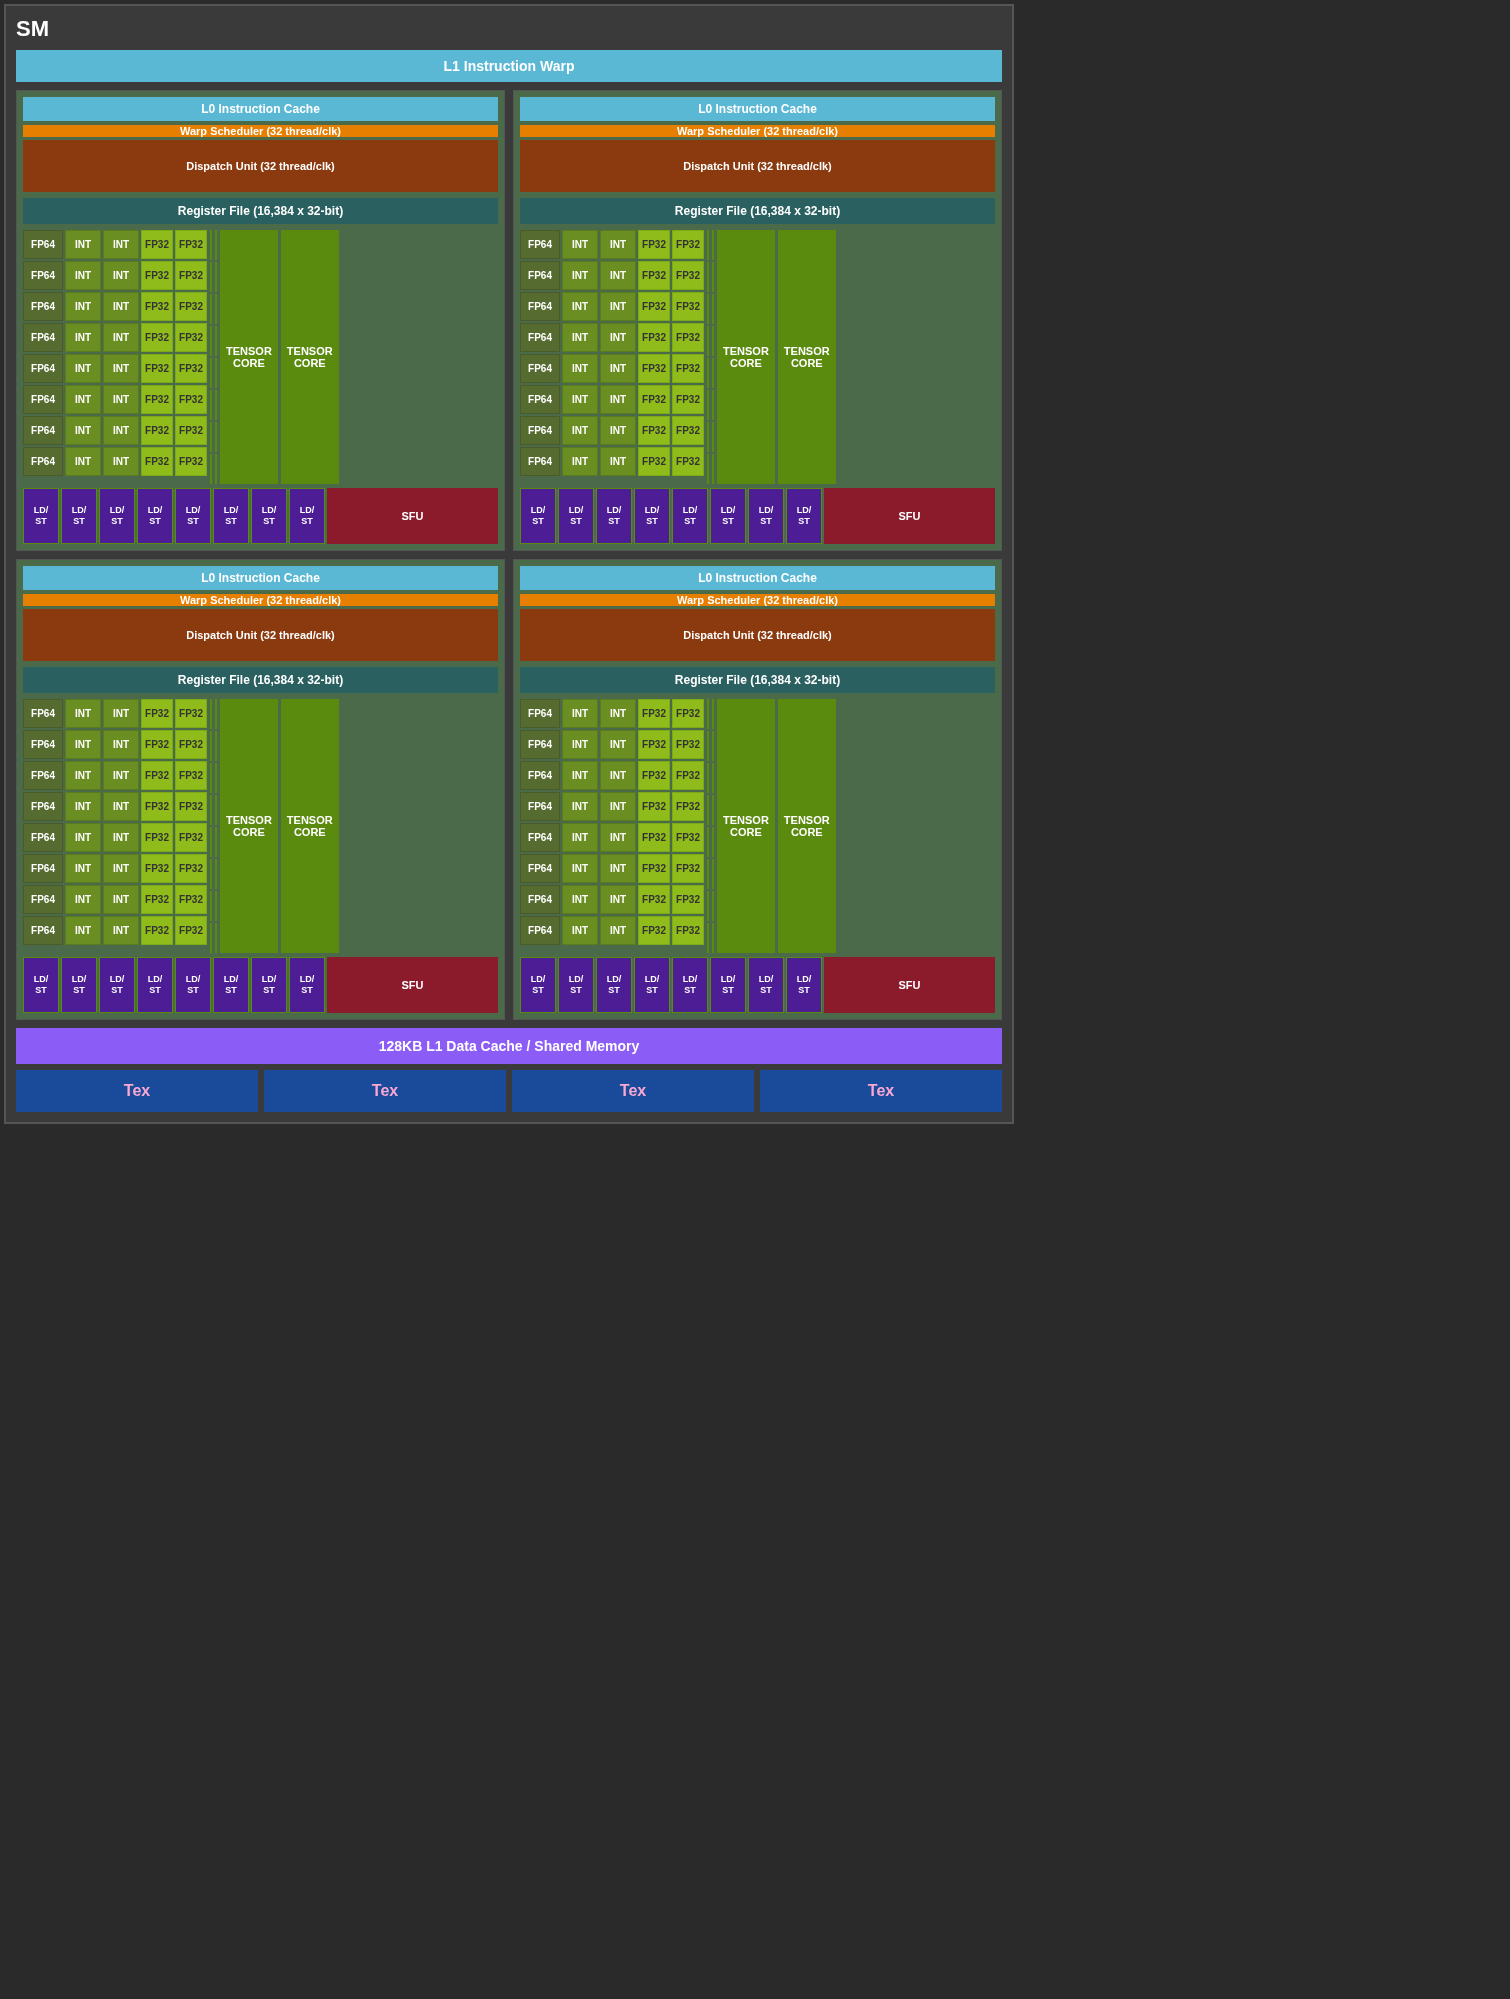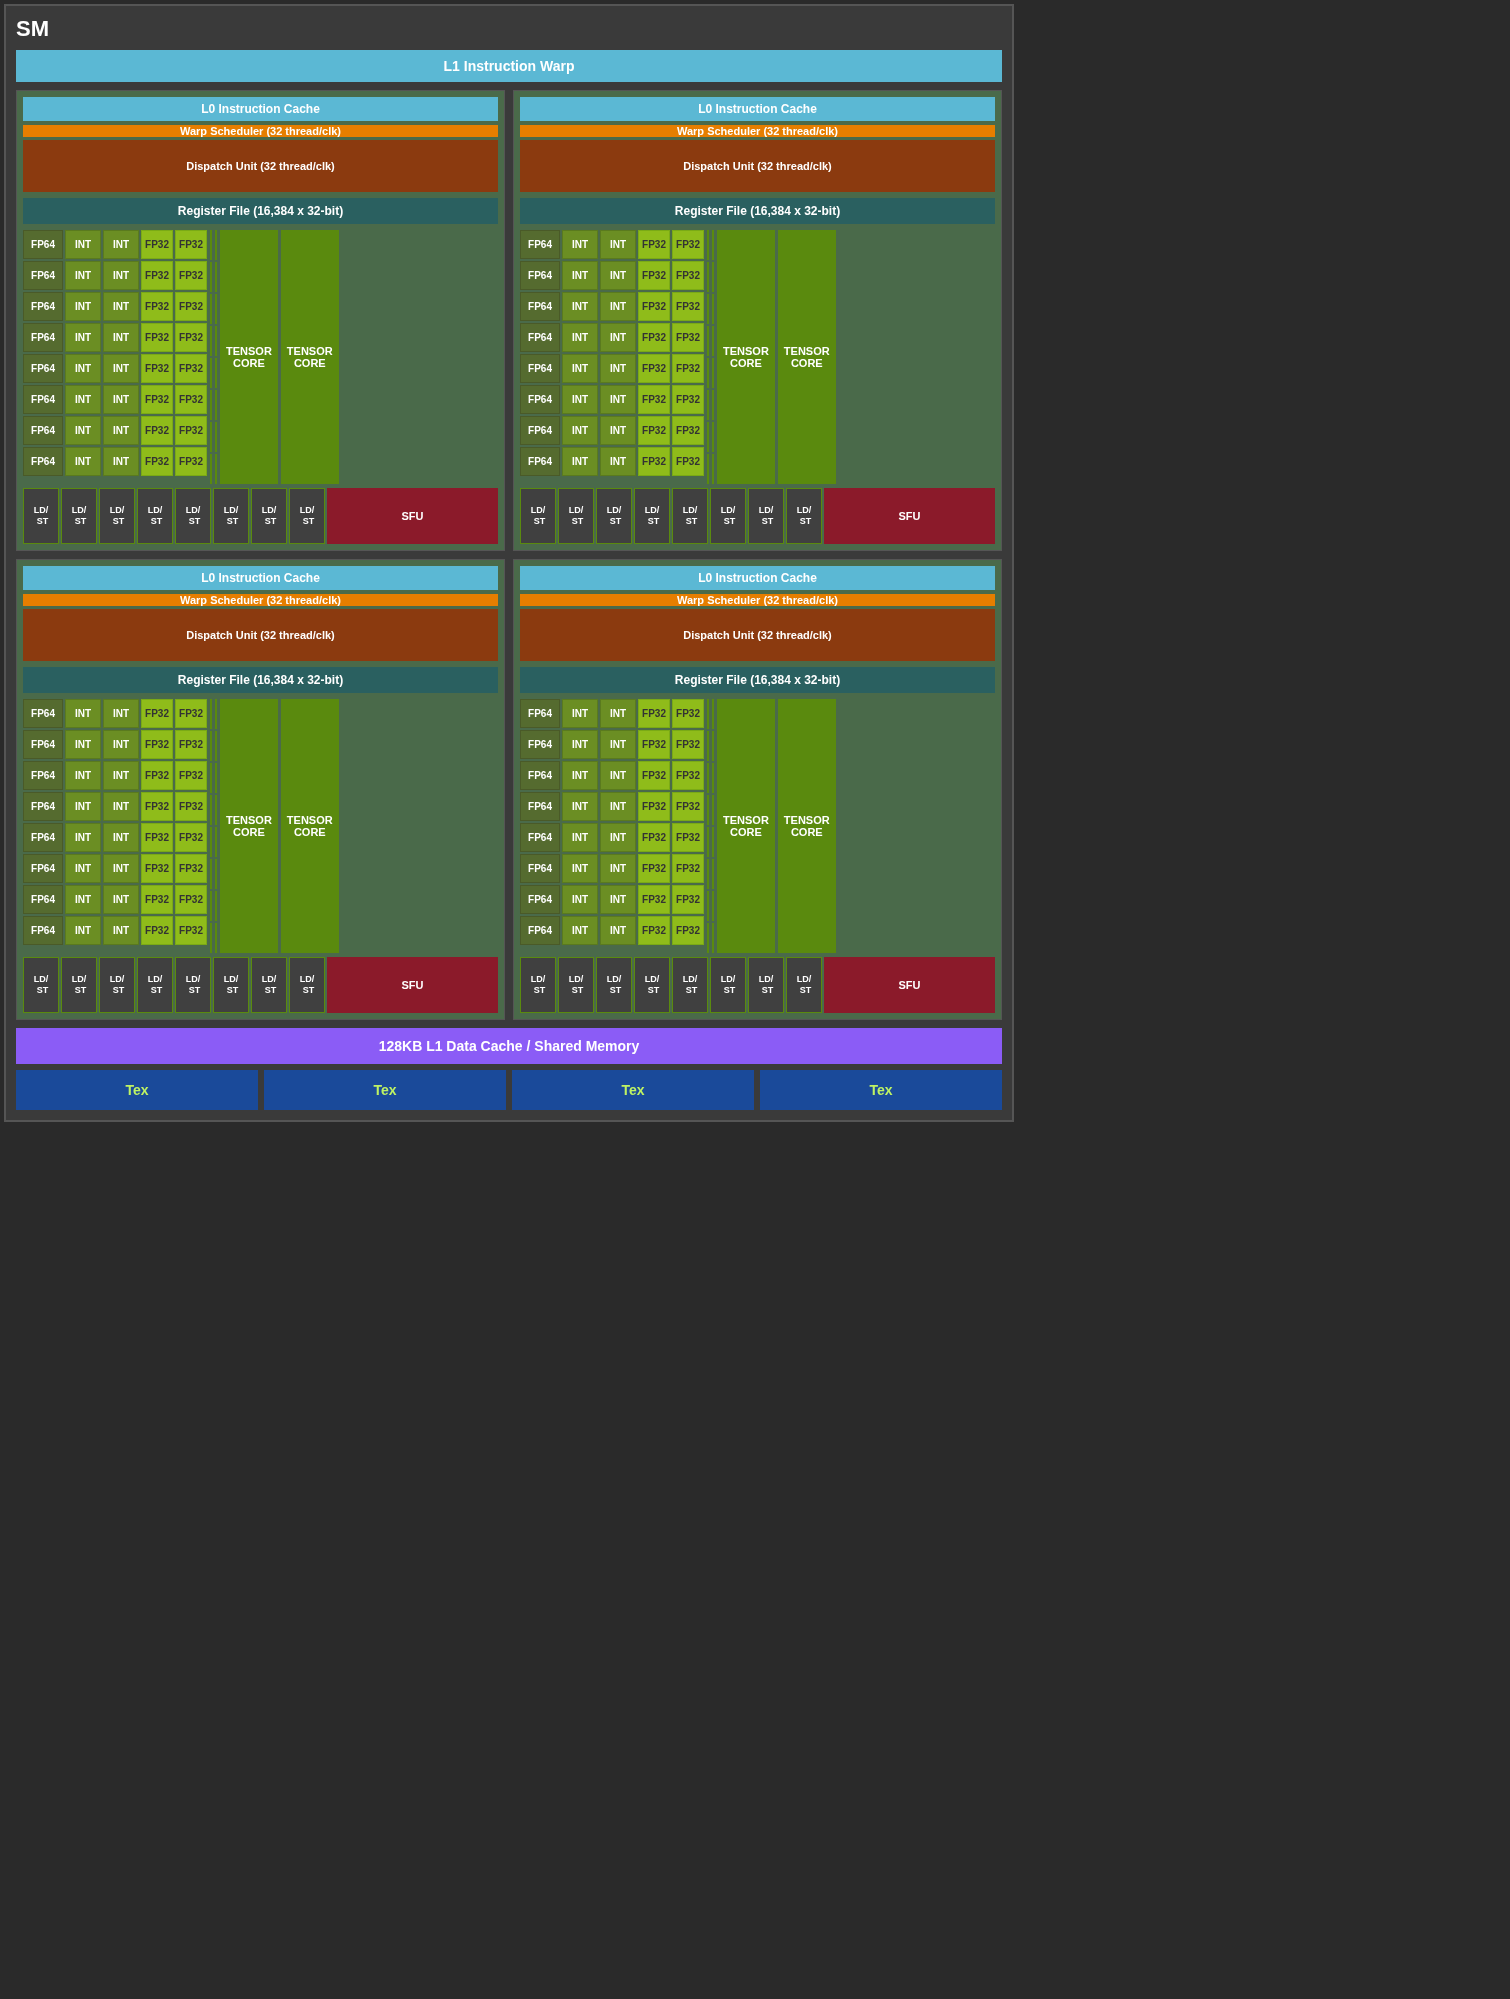--- a/index.html
+++ b/index.html
@@ -116,25 +116,25 @@
       display: flex;
       align-items: center;
       justify-content: center;
     }
     .bottom-row {
       display: flex;
       gap: 2px;
       margin-top: 4px;
     }
     .ld-st-cell {
-      background: #404040;
+      background: #4c1d95;
       color: white;
       font-size: 9px;
       font-weight: bold;
-      text-align: right;
+      text-align: center;
       padding: 6px 3px;
       border: 1px solid #5a8a0e;
       min-width: 36px;
       display: flex;
       align-items: center;
       justify-content: center;
       flex-direction: column;
       line-height: 1.2;
     }
     .sfu-cell {
@@ -158,25 +158,25 @@
       margin-bottom: 6px;
       font-size: 14px;
     }
     .tex-row {
       display: grid;
       grid-template-columns: 1fr 1fr 1fr 1fr;
       gap: 6px;
     }
     .tex-cell {
       background: #1a4a9a;
-      color: #bef264;
+      color: #f9a8d4;
       font-weight: bold;
       text-align: center;
       padding: 12px;
-      font-size: 14px;
+      font-size: 16px;
     }
     .right-grid-cell {
       background: #6b9e10;
       border: 1px solid #5a8a0e;
       height: 30px;
     }
     .compute-section {
       display: flex;
       gap: 3px;
     }

